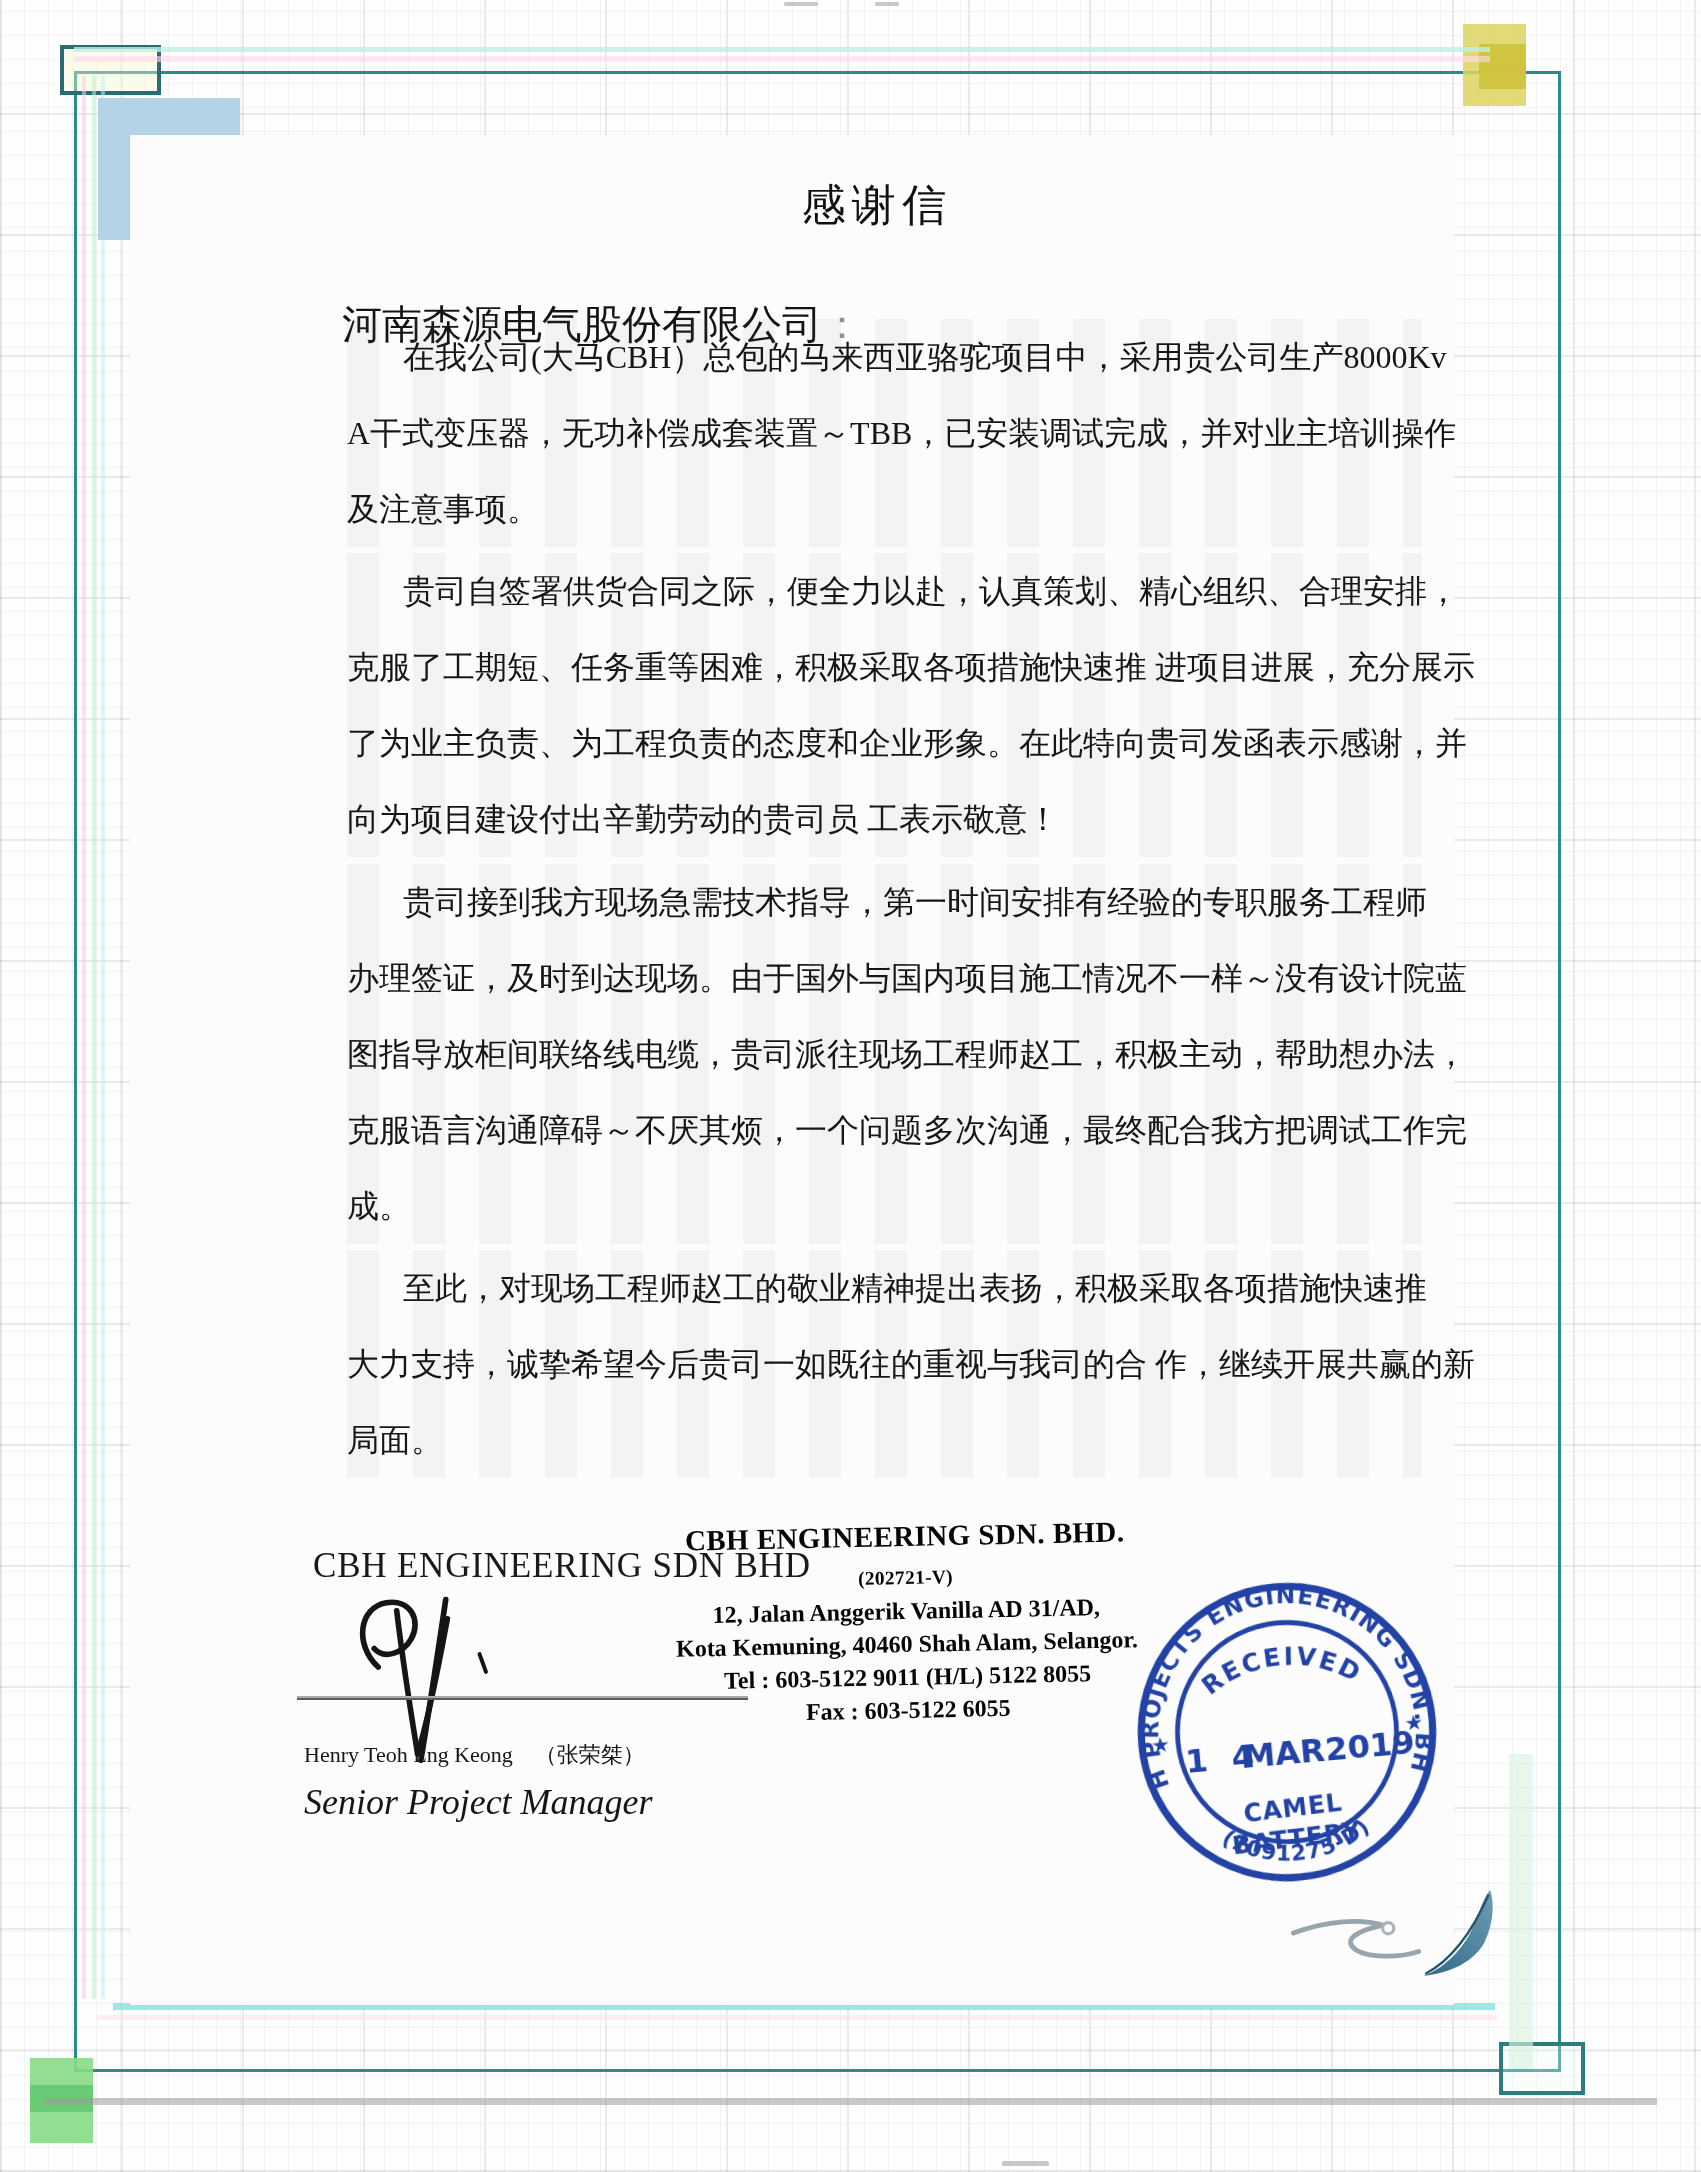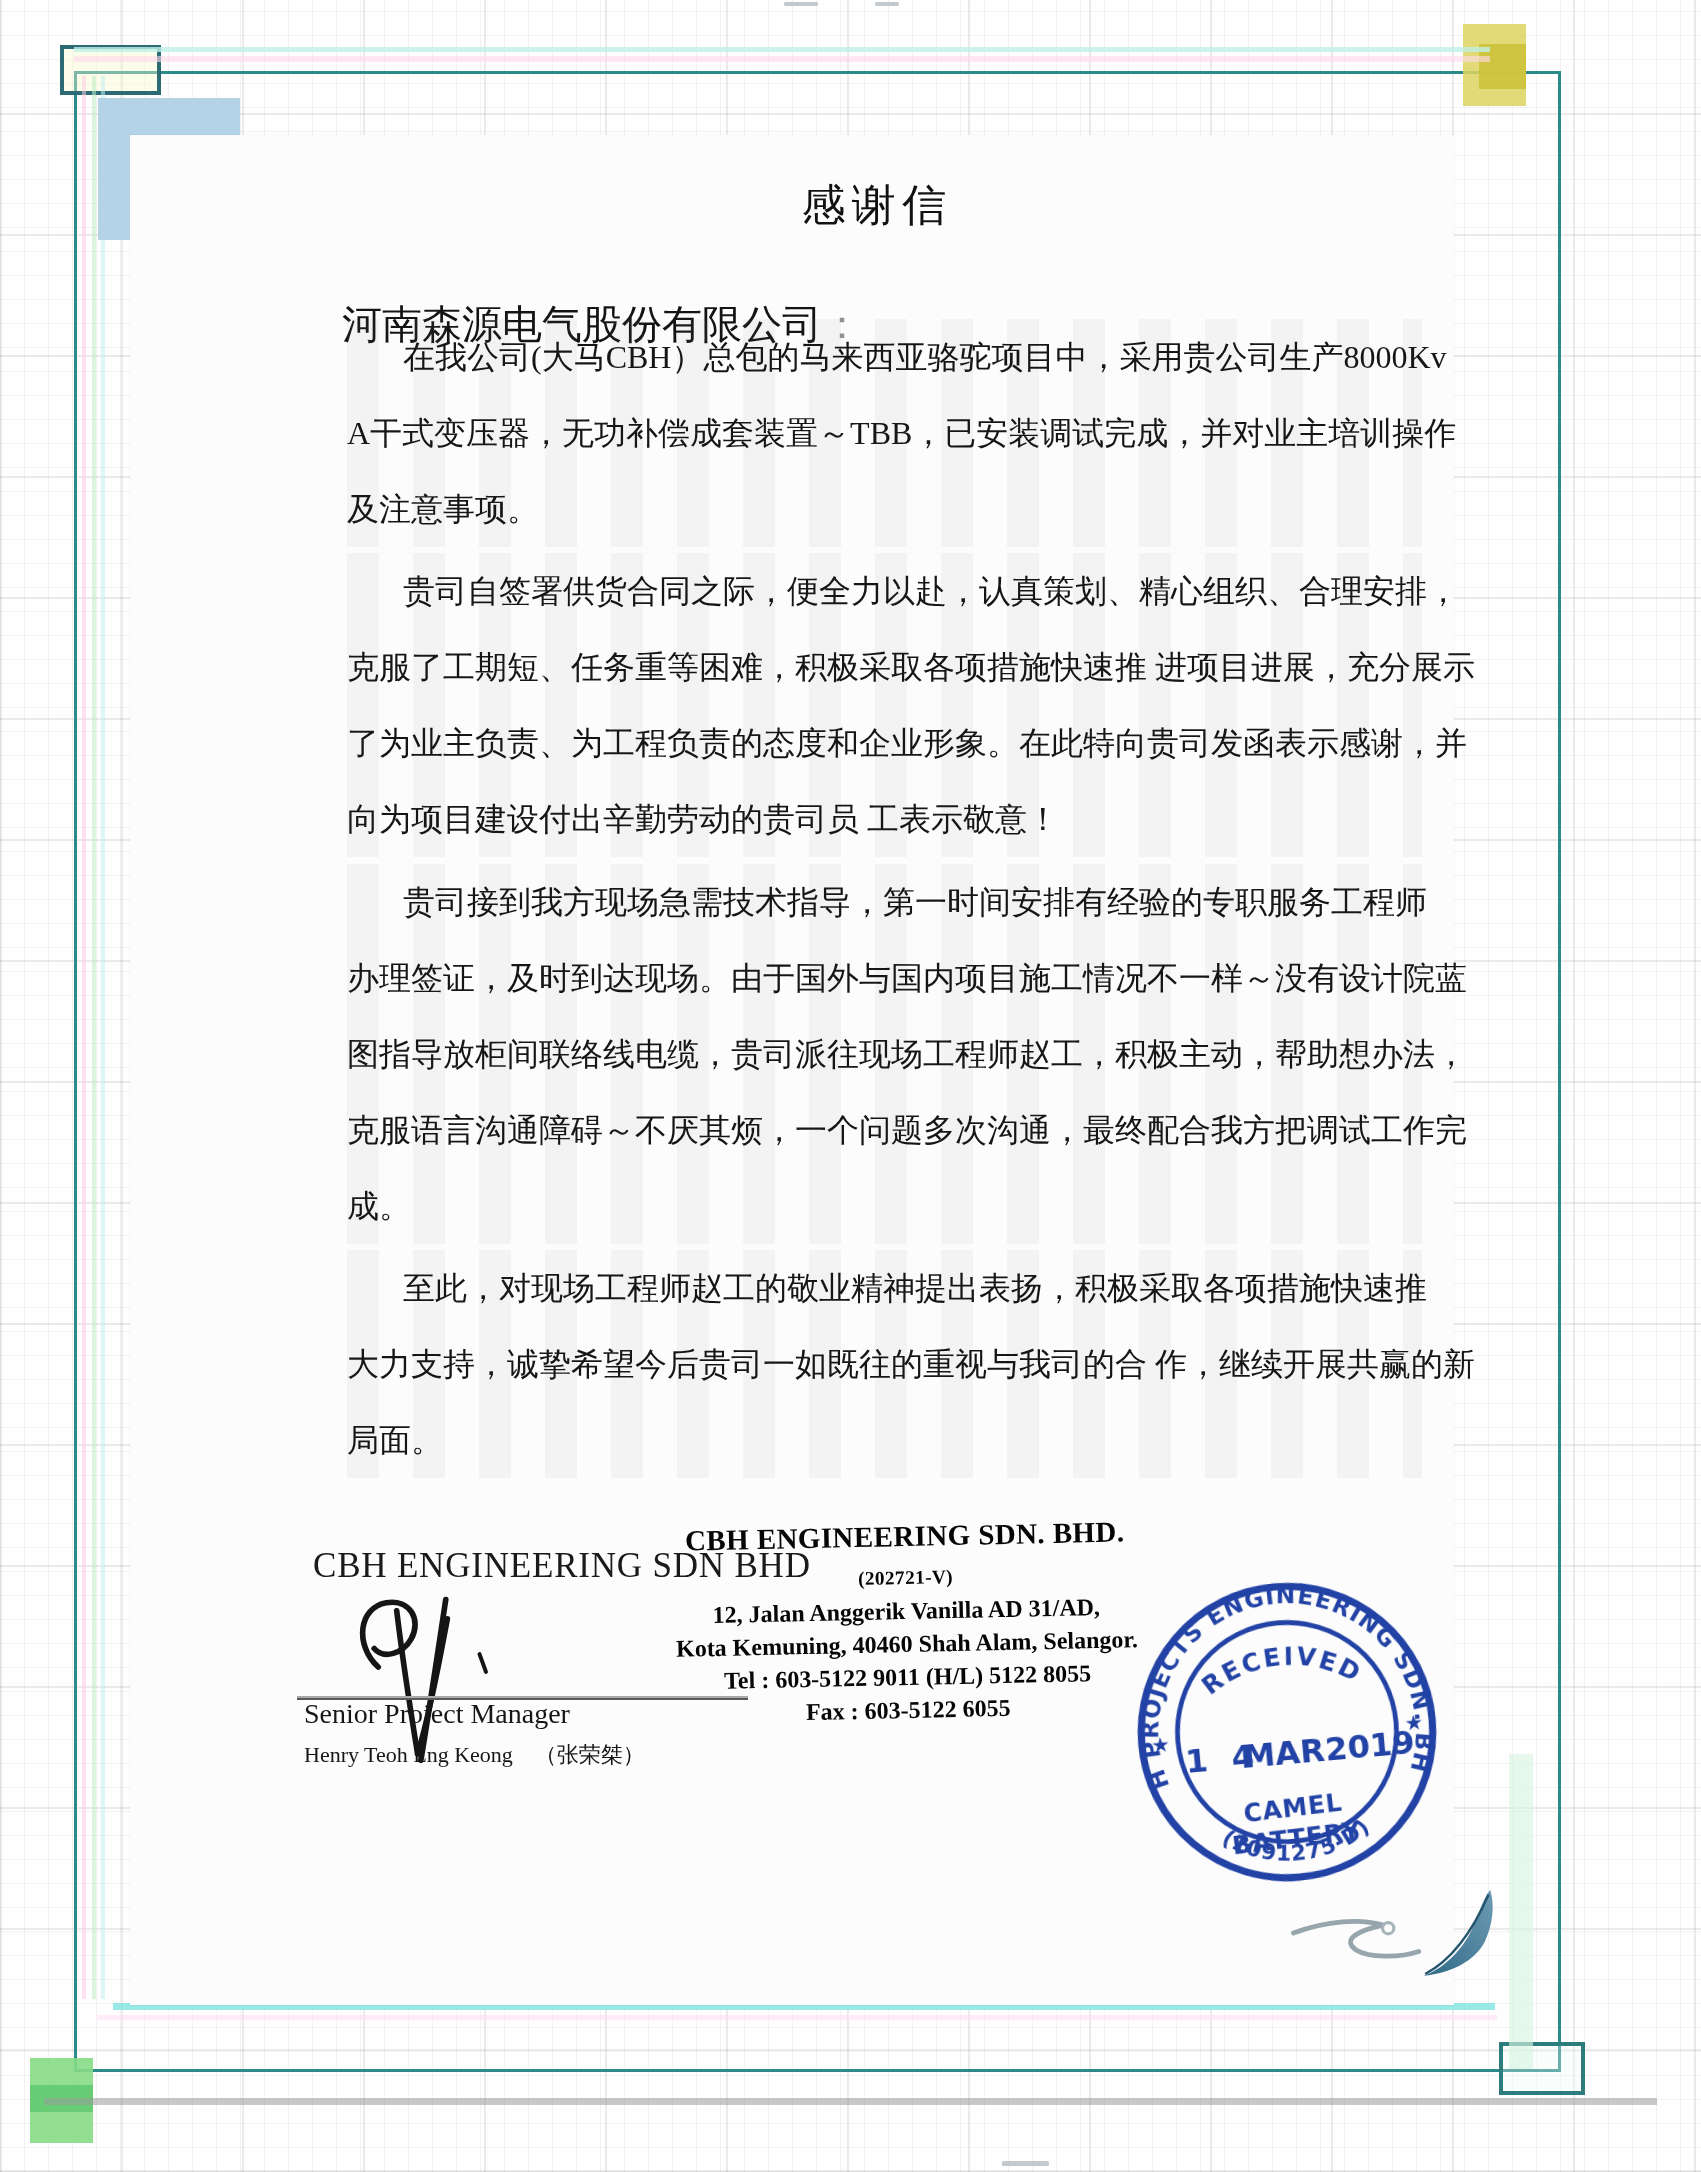--- a/index.html
+++ b/index.html
@@ -50,21 +50,21 @@
   .para{margin:0 0 6.4px 0;}
   .line{font-size:32px;line-height:76px;white-space:nowrap;
     background-image:repeating-linear-gradient(90deg, rgba(120,120,128,.07) 0 32px, rgba(120,120,128,0) 32px 66px);}
   .line.first{padding-left:56px;}
   
   .typed-company{position:absolute;left:183px;top:1410px;font-size:35px;line-height:42px;color:#1a1a1a;letter-spacing:0.8px;}
   .sig-svg{position:absolute;left:208px;top:1458px;width:193px;height:173px;}
   .sig-line{position:absolute;left:167px;top:1561px;width:451px;height:4px;
     background:linear-gradient(180deg,#a9a9a9 0 1.6px,#5a5a5a 1.6px 4px);}
   .signer-name{position:absolute;left:174px;top:1599px;font-size:22px;line-height:42px;color:#161616;}
-  .signer-title{position:absolute;left:174px;top:1558px;font-size:28px;line-height:42px;color:#161616;}
+  .signer-title{position:absolute;left:174px;top:1646px;font-size:36px;line-height:42px;color:#161616;font-style:italic;}
   .company-stamp{position:absolute;left:525px;top:1384px;width:503px;text-align:center;
     color:#060606;font-weight:bold;transform:rotate(-1.2deg);}
   .cs-l1{font-size:29px;line-height:35px;letter-spacing:0.4px;}
   .cs-l1 .suffix{font-size:19.3px;font-weight:bold;}
   .cs-l{font-size:24px;line-height:33px;}
   
   .round-stamp{position:absolute;left:1000px;top:1440px;width:314px;height:314px;
     transform:rotate(-5deg);opacity:.95;filter:blur(0.2px) saturate(1.15);}
   .round-stamp text{fill:#1c3a94;font-family:"DejaVu Sans","Liberation Sans",sans-serif;font-weight:bold;}
   

